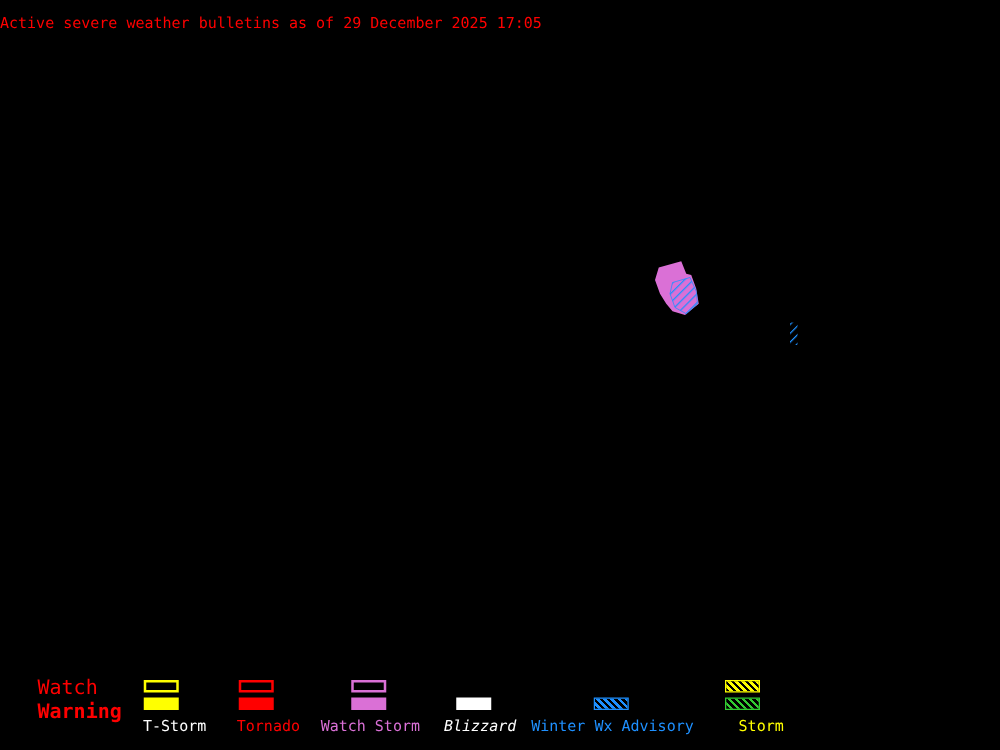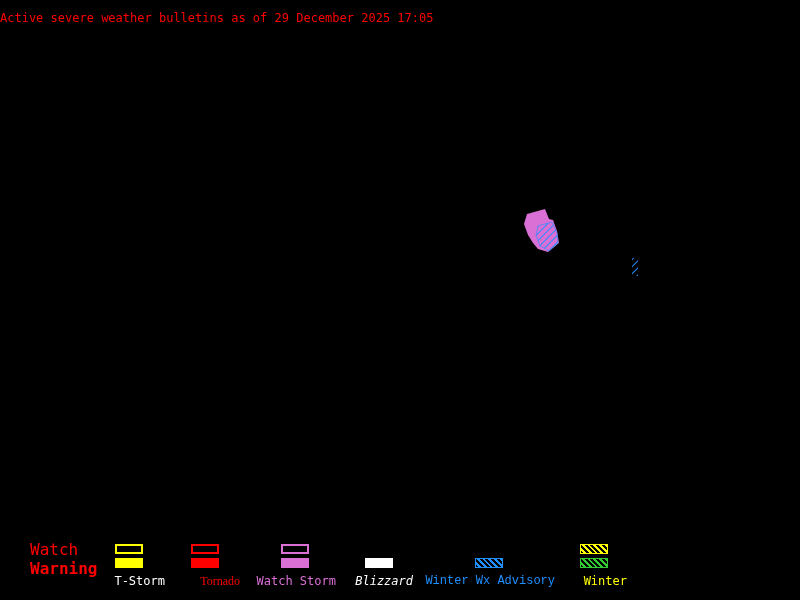--- a/index.html
+++ b/index.html
@@ -38,24 +38,24 @@
   
   .col-label {
     position: absolute;
     top: 542px;
     font-size: 12px;
     text-align: right;
     white-space: pre;
     margin-top: 32px;
   }
   .lbl-tstorm      { left: 95px;  width: 70px;  color: var(--label-white); }
-  .lbl-tornado     { left: 170px; width: 70px;  color: var(--tornado); font-family: Liberation Serif, serif; }
+  .lbl-tornado     { left: 170px; width: 70px;  color: var(--tornado); }
   .lbl-winterstorm { left: 246px; width: 90px;  color: var(--winter-storm); }
   .lbl-blizzard    { left: 343px; width: 70px;  color: var(--label-white); font-style: italic; }
-  .lbl-advisory    { left: 420px; width: 135px; color: var(--winter-wx-advisory); font-family: Liberation Mono, monospace; }
+  .lbl-advisory    { left: 420px; width: 135px; color: var(--winter-wx-advisory); }
   .lbl-flood       { left: 557px; width: 70px;  color: var(--flood-watch); }
 
   .row-label {
     position: absolute;
     left: 30px;
     font-size: 16px;
     color: var(--label-red, #f00);
     white-space: pre;
   }
   .row-watch   { top: 540px; }
@@ -112,21 +112,21 @@
   <rect x="632" y="258" width="6" height="18" fill="url(#hatch-blue)"></rect>
 </svg>
 
 <div>
 
   <div class="col-label lbl-tstorm">T-Storm</div>
   <div class="col-label lbl-tornado">Tornado</div>
   <div class="col-label lbl-winterstorm">Watch Storm</div>
   <div class="col-label lbl-blizzard">Blizzard</div>
   <div class="col-label lbl-advisory">Winter Wx Advisory</div>
-  <div class="col-label lbl-flood">Winter</div>
+  <div class="col-label lbl-flood">Storm</div>
 
   <div class="row-label row-watch">Watch</div>
   <div class="row-label row-warning">Warning</div>
 
   <div class="swatch r1 c1 outline-yellow"></div>
   <div class="swatch r1 c2 outline-red"></div>
   <div class="swatch r1 c3 outline-plum"></div>
   <div class="swatch r1 c6 hatch-yellow"></div>
 
   <div class="swatch r2 c1 fill-yellow"></div>

